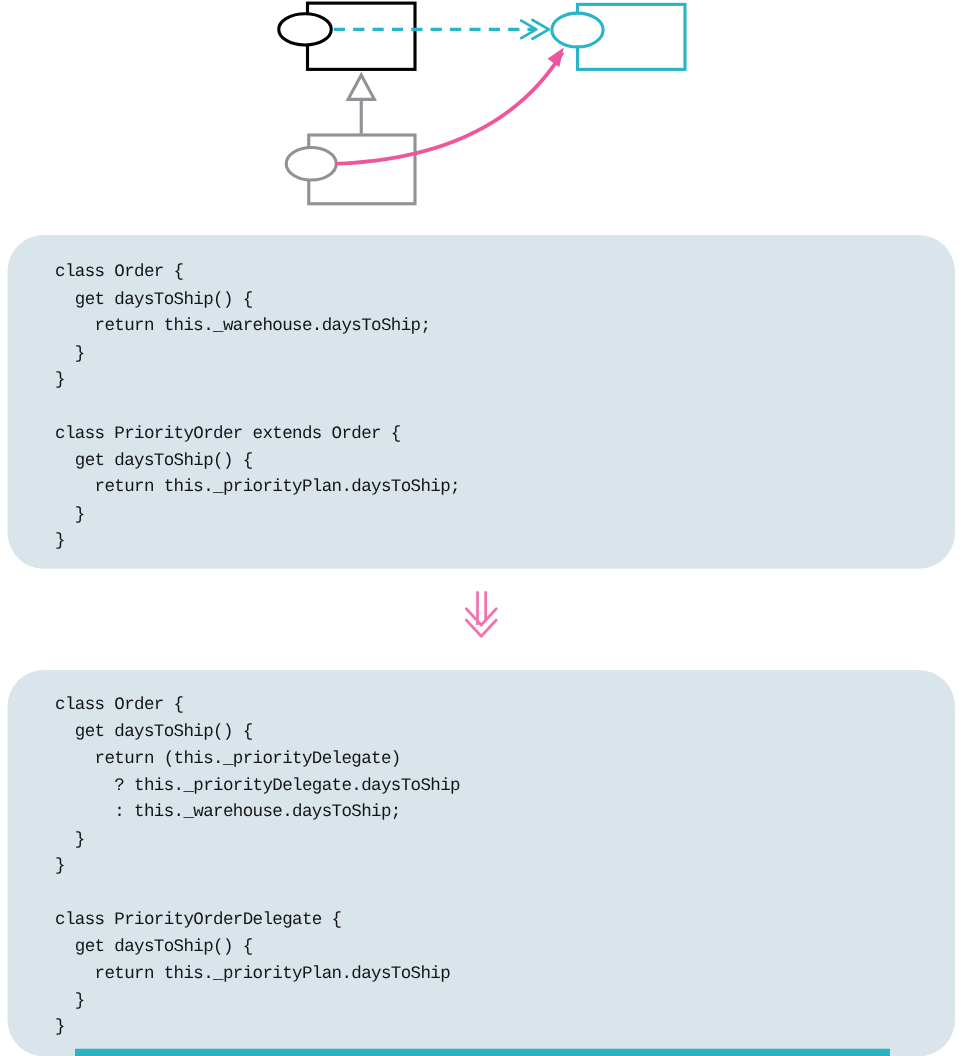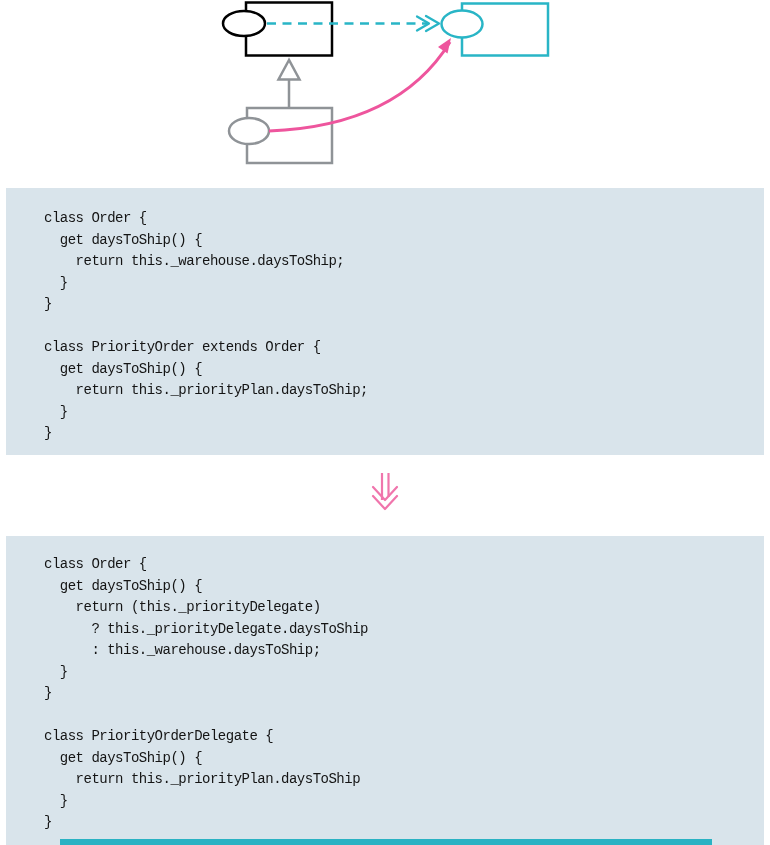--- a/index.html
+++ b/index.html
@@ -23,20 +23,21 @@
     background: #d9e4eb;
     margin: 0;
     padding: 20px 10px 0 38px;
     font-family: "Liberation Mono", "DejaVu Sans Mono", monospace;
     font-size: 14px;
     line-height: 21.5px;
     letter-spacing: -0.5px;
     color: #141414;
     white-space: pre;
     overflow: hidden;
+    border-radius: 29px;
   }
   .code-before { top: 188px; height: 267px; }
   .code-after  { top: 536px; height: 309px; padding-top: 18px; }
   .transform-arrow {
     position: absolute;
     top: 470px;
     left: 360px;
   }
   .bottom-bar {
     position: absolute;

